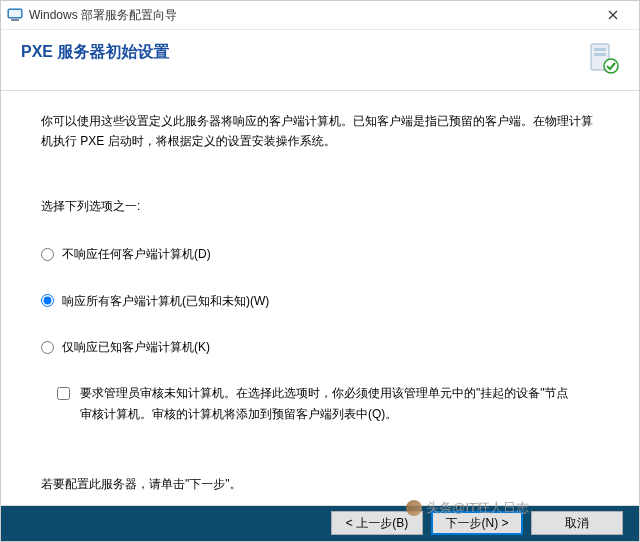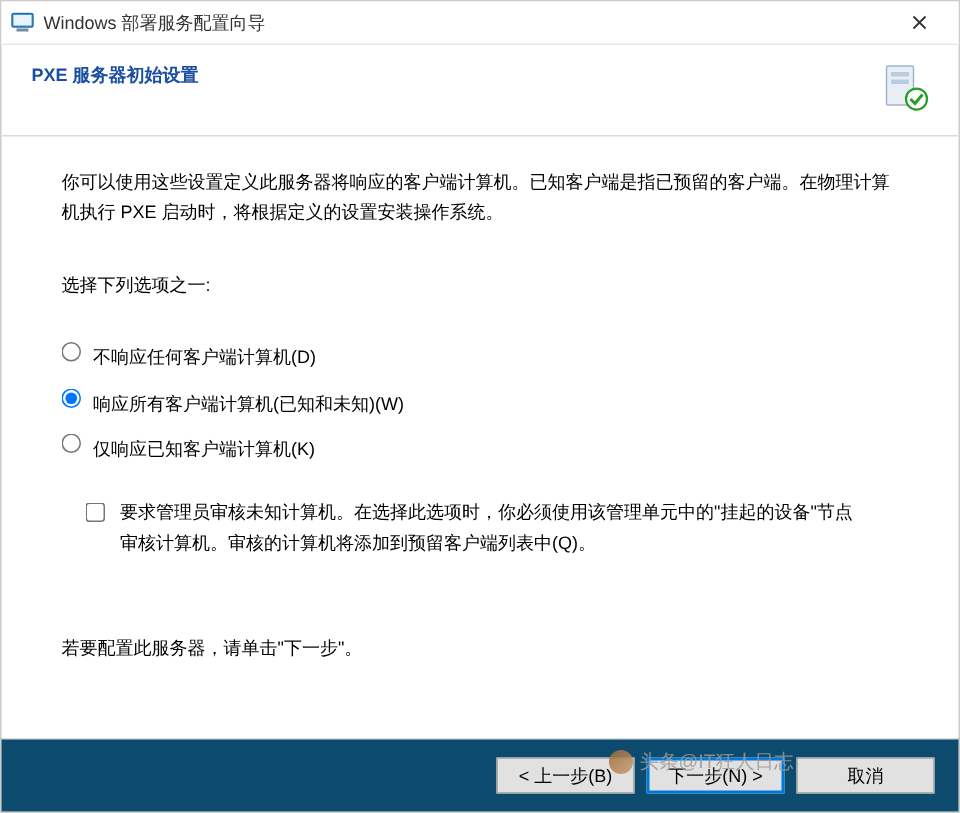--- a/index.html
+++ b/index.html
@@ -2,26 +2,26 @@
 <html><head>
 <meta charset="utf-8">
 <style>
   html,body{margin:0;padding:0;font-family:"Microsoft YaHei","Segoe UI",sans-serif;font-size:12px;color:#000;background:#fff}
   .window{width:640px;height:542px;display:flex;flex-direction:column;box-sizing:border-box;border:1px solid #ccc}
   .titlebar{height:28px;display:flex;align-items:center;padding:0 6px;background:#fff;border-bottom:1px solid #e8e8e8}
   .titlebar .icon{width:16px;height:16px;margin-right:6px}
   .titlebar .title{flex:1;font-size:12px;color:#333}
   .titlebar .close{width:40px;height:28px;display:flex;align-items:center;justify-content:center;color:#333;cursor:default}
   .header{padding:10px 20px 14px 20px;display:flex;align-items:flex-start;border-bottom:1px solid #dcdcdc}
-  .header .heading{flex:1;font-weight:700;font-size:12px;color:#1a4ea0;padding-top:2px}
+  .header .heading{flex:1;font-weight:700;font-size:16px;color:#1a4ea0;padding-top:2px}
   .header .server-icon{width:36px;height:36px}
   .body{flex:1;padding:20px 40px 10px 40px;line-height:1.7}
-  .intro{margin-bottom:28px}
+  .intro{margin-bottom:44px}
   .prompt{margin-bottom:28px}
-  .opt{display:flex;align-items:flex-start;margin:10px 0}
+  .opt{display:flex;align-items:center;margin:26px 0}
   .opt input{margin:0 8px 0 0}
   .chk-row{display:flex;align-items:flex-start;margin:22px 0 0 16px}
   .chk-row input{margin:4px 10px 0 0}
   .chk-row .chk-label{max-width:500px}
   .instruct{margin-top:50px}
   .footer{height:48px;border-top:1px solid #dcdcdc;background:#0c4a6e;display:flex;align-items:center;justify-content:flex-end;padding:0 16px;gap:8px;position:relative}
   .btn{min-width:92px;height:24px;border:1px solid #adadad;background:#e1e1e1;font-size:12px;line-height:22px;text-align:center;padding:0 10px;box-sizing:border-box}
   .btn.primary{border:1px solid #0078d7;box-shadow:0 0 0 1px #0078d7 inset}
   .watermark{position:absolute;right:110px;bottom:24px;font-size:13px;color:#999;opacity:.85;pointer-events:none;display:flex;align-items:center;gap:4px}
   .watermark .avatar{width:16px;height:16px;border-radius:50%;background:linear-gradient(135deg,#9e6b3a,#c49a6c)}

